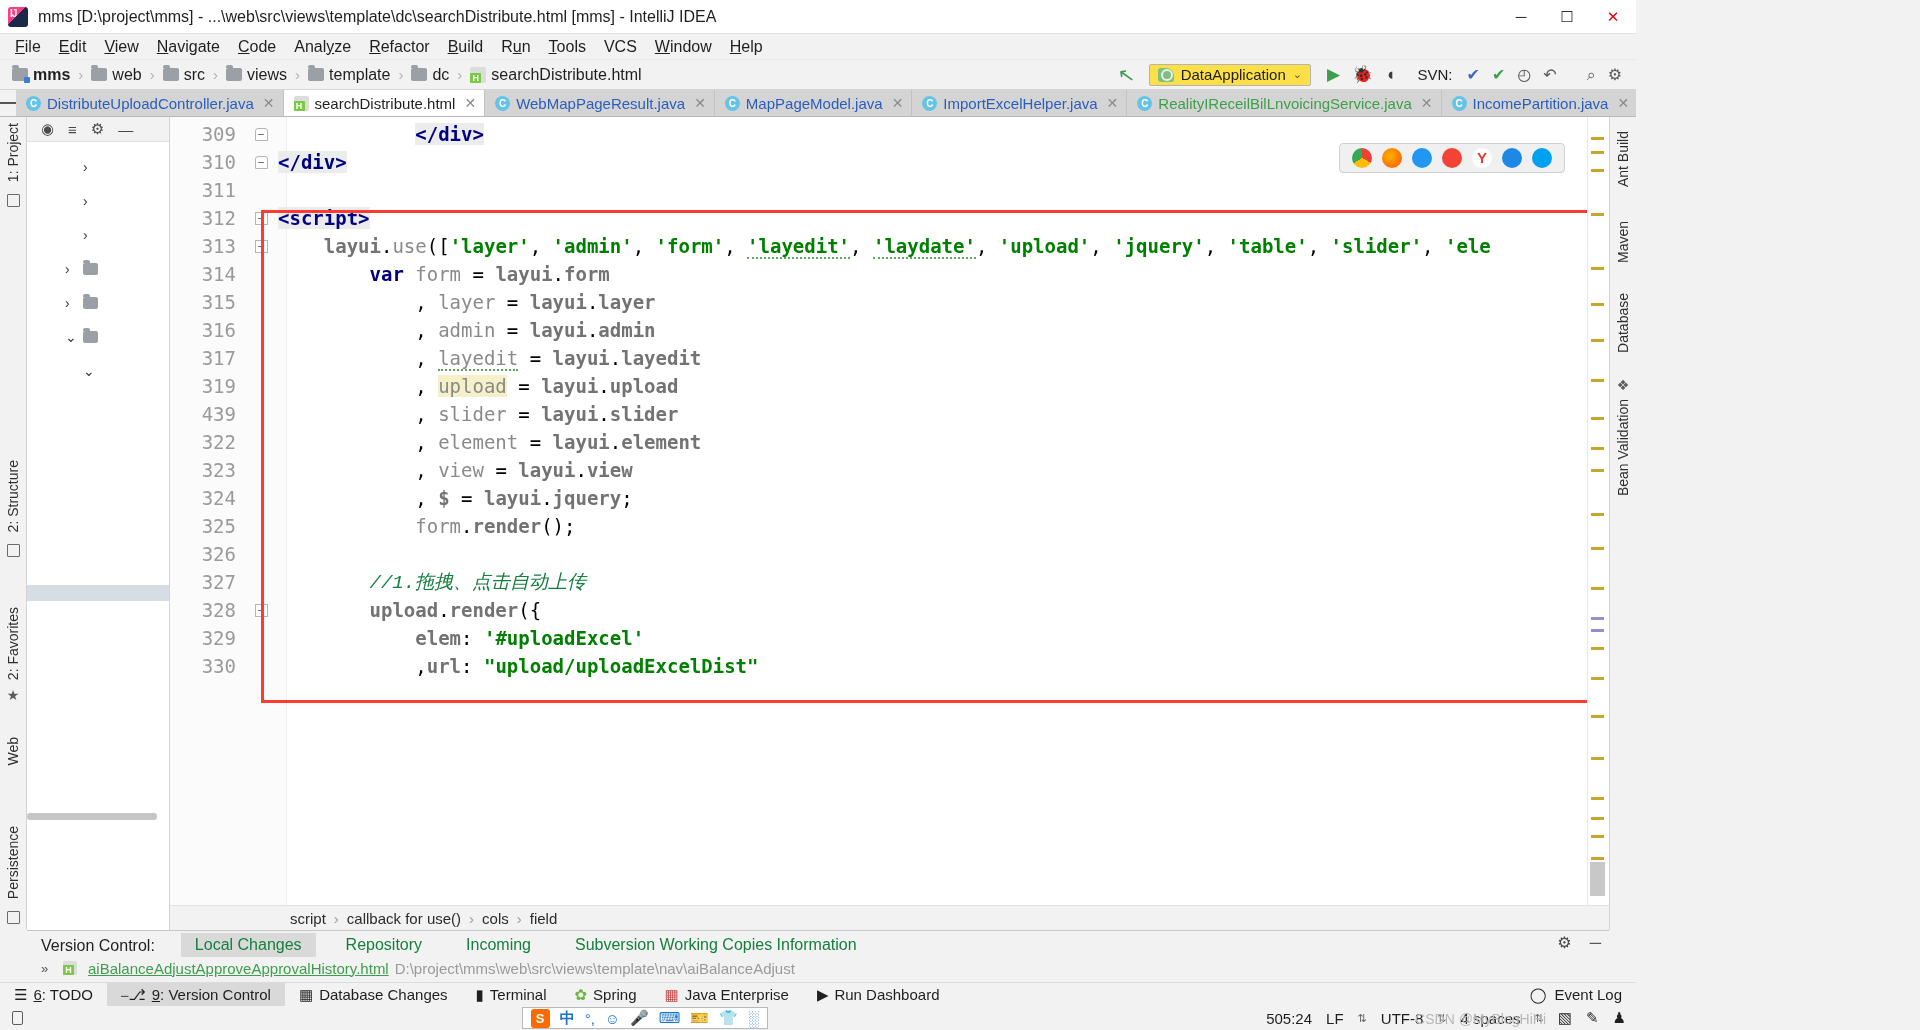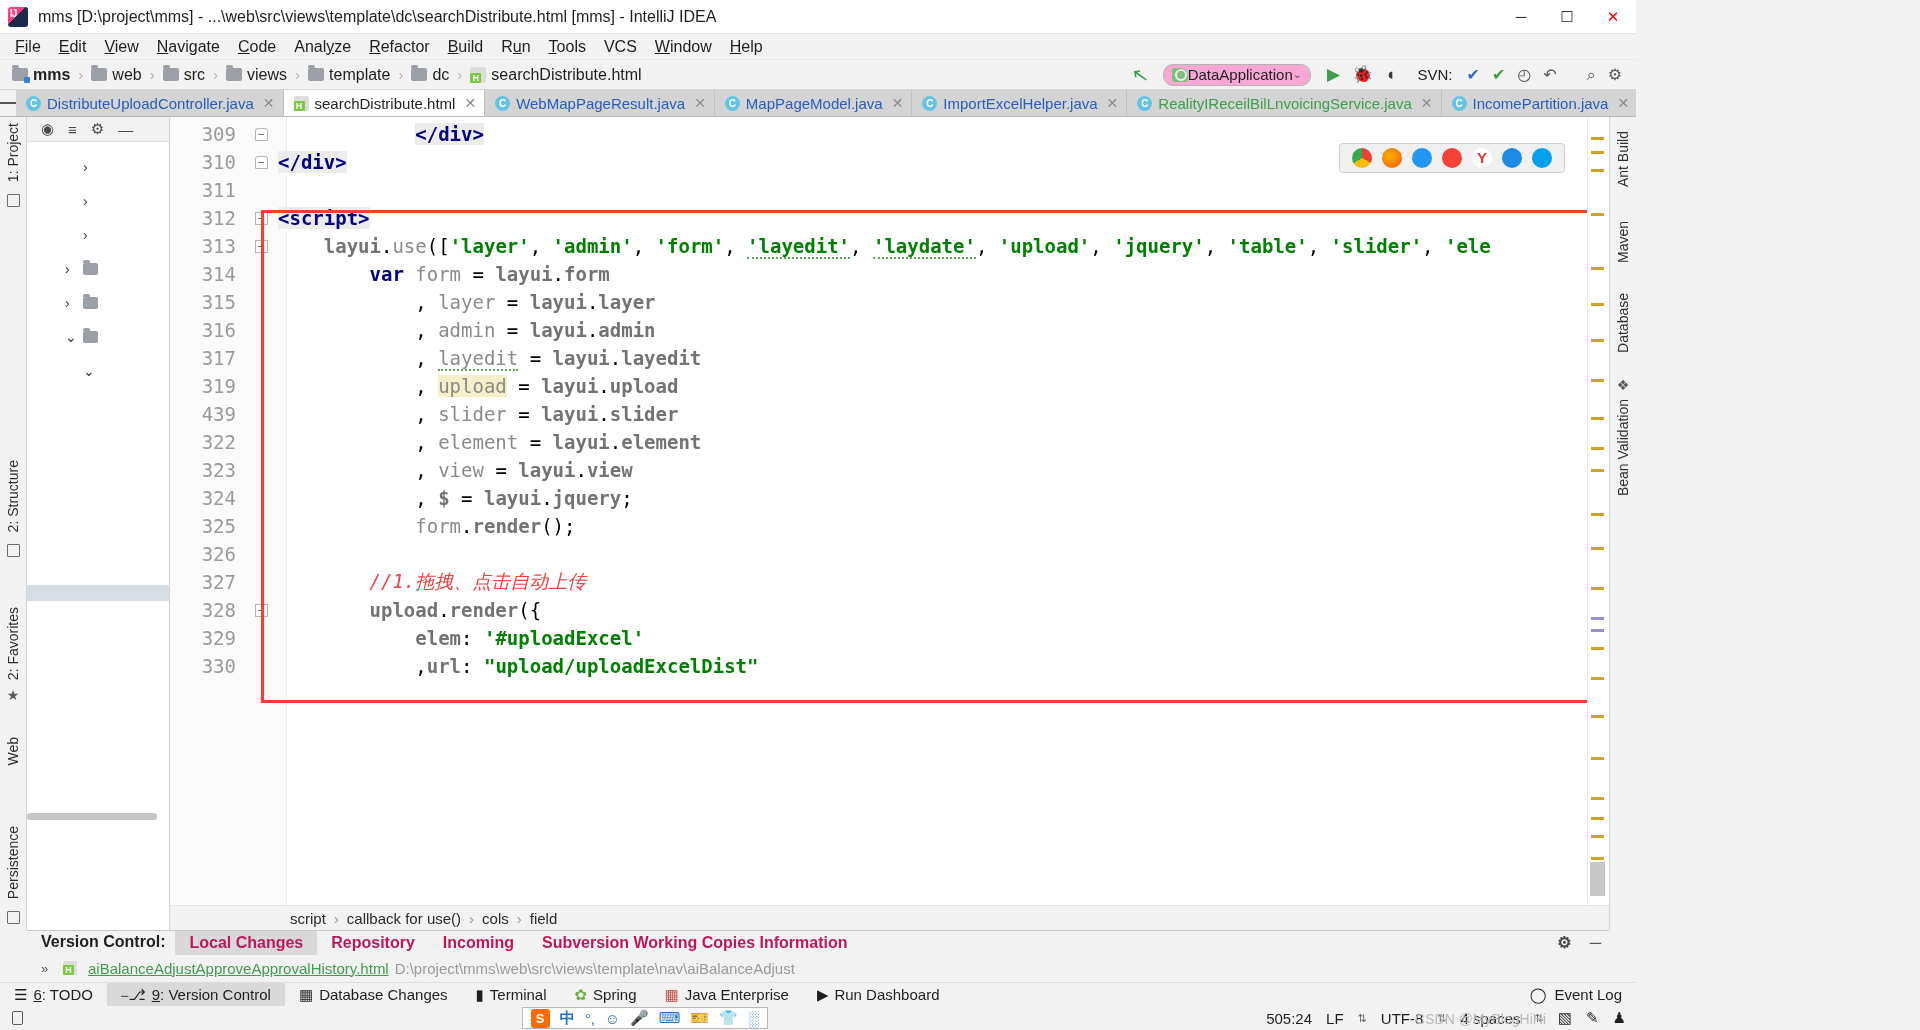--- a/index.html
+++ b/index.html
@@ -73,22 +73,22 @@
     background:#dcdcdc; border-radius:2px;
   }
   .html-ic::after{
     content:"H"; position:absolute; left:0; bottom:0; width:11px;height:10px;
     background:#7ac943; color:#fff; font-size:9px; font-weight:bold;
     text-align:center; line-height:10px; border-radius:1px;
   }
   .nav-spacer { flex: 1; }
   .back-arrow { color:#3f9e4d; font-size:20px; margin-right:14px; transform: rotate(-10deg); }
   .run-config {
-    display:flex; align-items:center; height:22px;
-    border:1px solid #b4b4b4; border-radius:10px; background:#f9a8d4;
+    display:flex; align-items:center; gap:7px; height:22px;
+    border:1px solid #b4b4b4; border-radius:2px; background:#fde047;
     padding: 0 8px; font-size:15px; margin-right: 10px;
   }
   .rc-icon{ width:16px;height:14px;background:#7ec07e;border-radius:3px 8px 3px 3px; position:relative;}
   .rc-icon::after{content:"";position:absolute;right:1px;bottom:1px;width:8px;height:8px;border:2px solid #eee;border-radius:50%;}
   .chev { font-size:11px; color:#555; }
   .tb-ic { margin: 0 6px; font-size: 17px; }
   .tb-ic.play { color:#3f9e4d; }
   .tb-ic.bug { color:#3f9e4d; }
   .svn-label { font-size:15px; color:#1f1f1f; margin: 0 8px 0 16px; }
   .ic-gray { color:#5b5b5b; font-size:16px; margin:0 6px; }
@@ -163,21 +163,21 @@
   .fold.house { border-radius: 3px 3px 0 0; }
   .codetext { white-space: pre; font-family:"DejaVu Sans Mono",monospace; font-size:19px; }
 
   
   .tag      { color:#000080; font-weight:bold; }
   .kw       { color:#000080; font-weight:bold; }
   .str      { color:#008000; font-weight:bold; }
   .fn       { color:#737373; font-weight:bold; }
   .ident    { color:#8a8a8a; }
   .plain    { color:#000000; }
-  .cmt      { color:#ef4444; font-style: italic; }
+  .cmt      { color:#15803d; font-style: italic; font-family: Liberation Mono, monospace; }
   .hl       { background:#ececec; }
   .hlsoft   { background:#f5f0c8; }
   .wavy     { border-bottom: 2px dotted #5aa95a; }
 
   
   .redbox {
     position: absolute; border: 3px solid #ff3b30; pointer-events:none;
   }
 
   
@@ -198,23 +198,23 @@
   
   .ebreadcrumb {
     position:absolute; left: 170px; right: 27px; bottom: 100px; height: 25px;
     background:#f2f2f2; display:flex; align-items:center; gap:8px;
     padding-left: 120px; font-size: 15px; color:#2b2b2b; border-top:1px solid #e3e3e3;
   }
   .ebreadcrumb .sep { color:#9a9a9a; }
 
   
   .vcs-panel { position:absolute; left:27px; right:27px; bottom:48px; height: 52px; background:#f2f2f2; border-top:1px solid #c8c8c8; }
-  .vcs-tabs { height:26px; display:flex; align-items:flex-start; gap:0; padding-left: 14px; font-size:16px;font-weight:bold; }
+  .vcs-tabs { height:26px; display:flex; align-items:flex-end; gap:16px; padding-left: 14px; font-size:16px; }
   .vcs-label { color:#1f1f1f; padding: 2px 10px 2px 0; }
-  .vcs-tab { padding: 3px 14px; color:#be185d; }
+  .vcs-tab { padding: 3px 14px; color:#15803d; }
   .vcs-tab.sel { background:#d9d9d9; }
   .vcs-right { position:absolute; right:8px; top:2px; display:flex; align-items:center; gap:18px; color:#4a4a4a; font-size:16px; }
   .vcs-row { display:flex; align-items:center; gap:6px; padding-left: 36px; font-size:15px; height:22px; }
   .vcs-row .chevs { color:#555; font-size:13px; position:absolute; left:14px; }
   .vcs-file { color:#3f9e4d; text-decoration: underline; }
   .vcs-path { color:#9a9a9a; }
 
   
   .toolbar-bottom {
     position:absolute; left:0; right:0; bottom:24px; height:24px; background:#f2f2f2;

